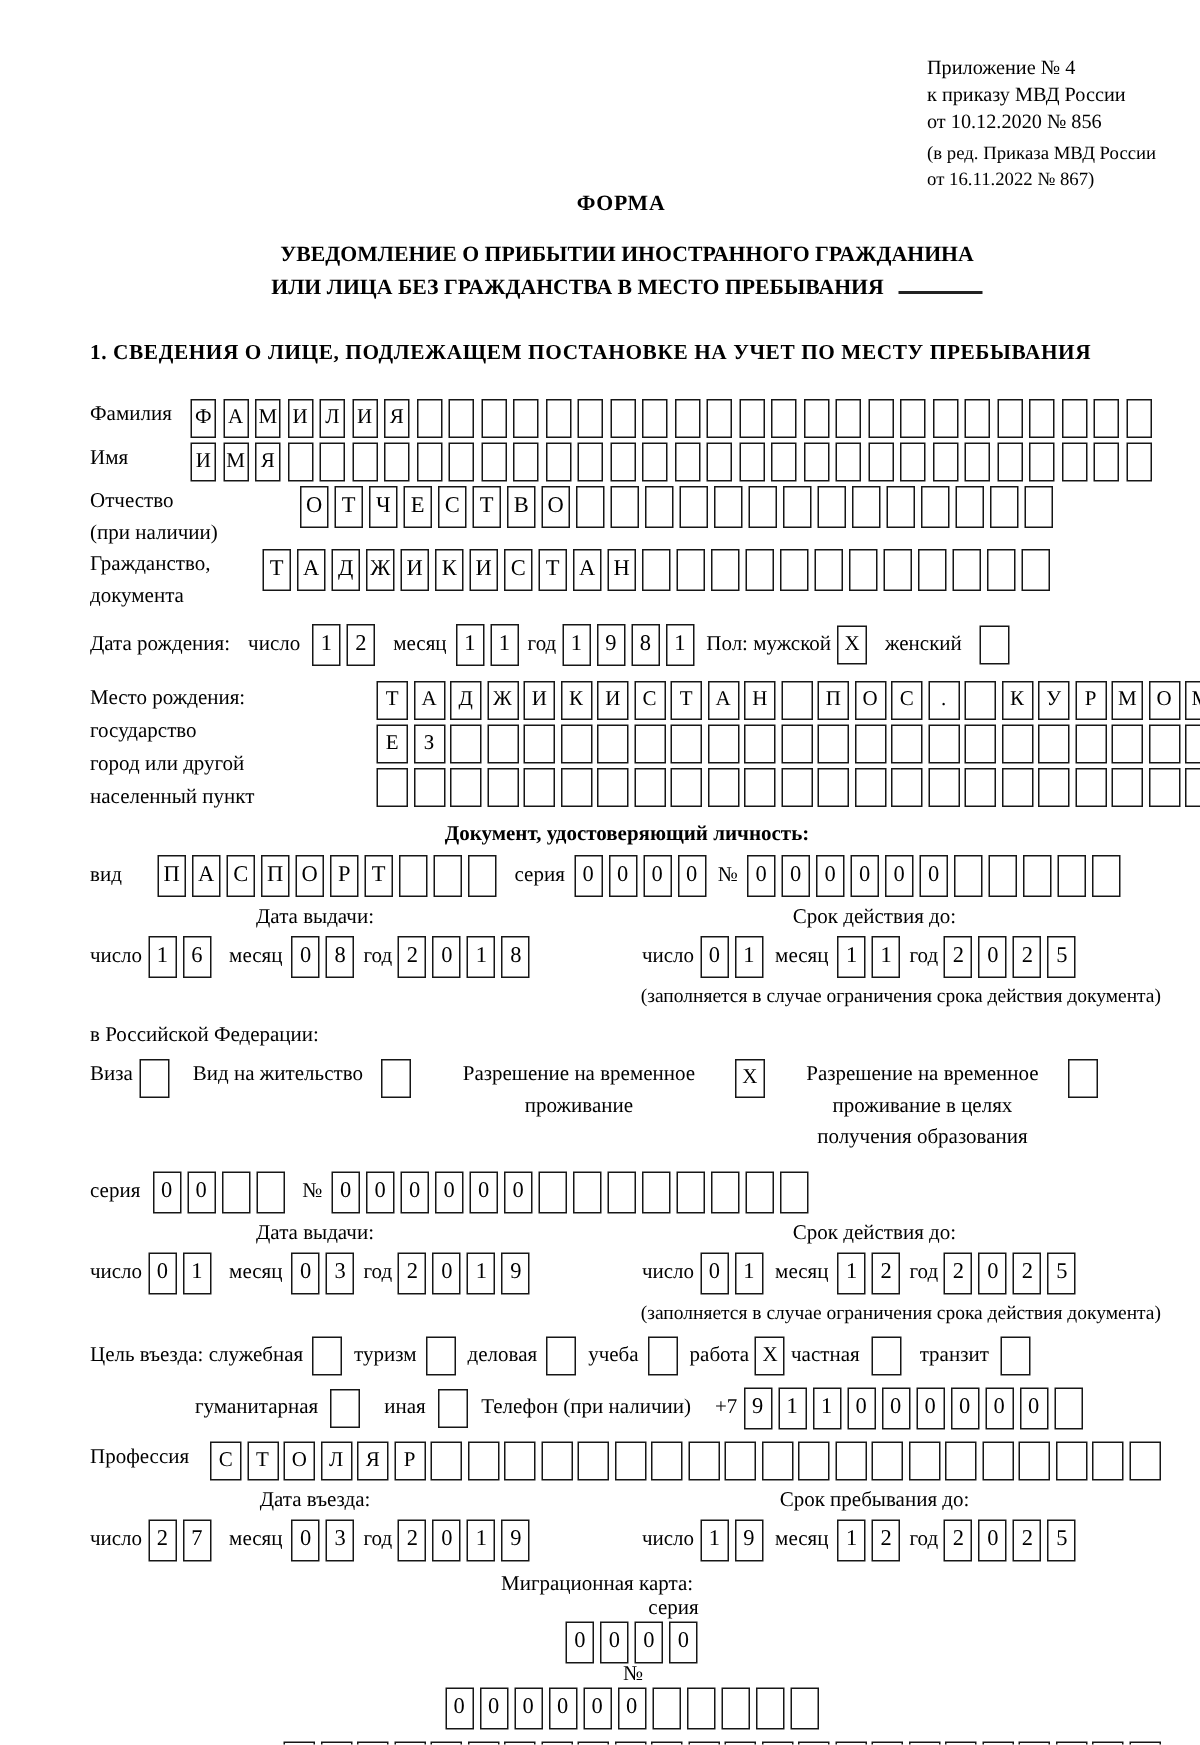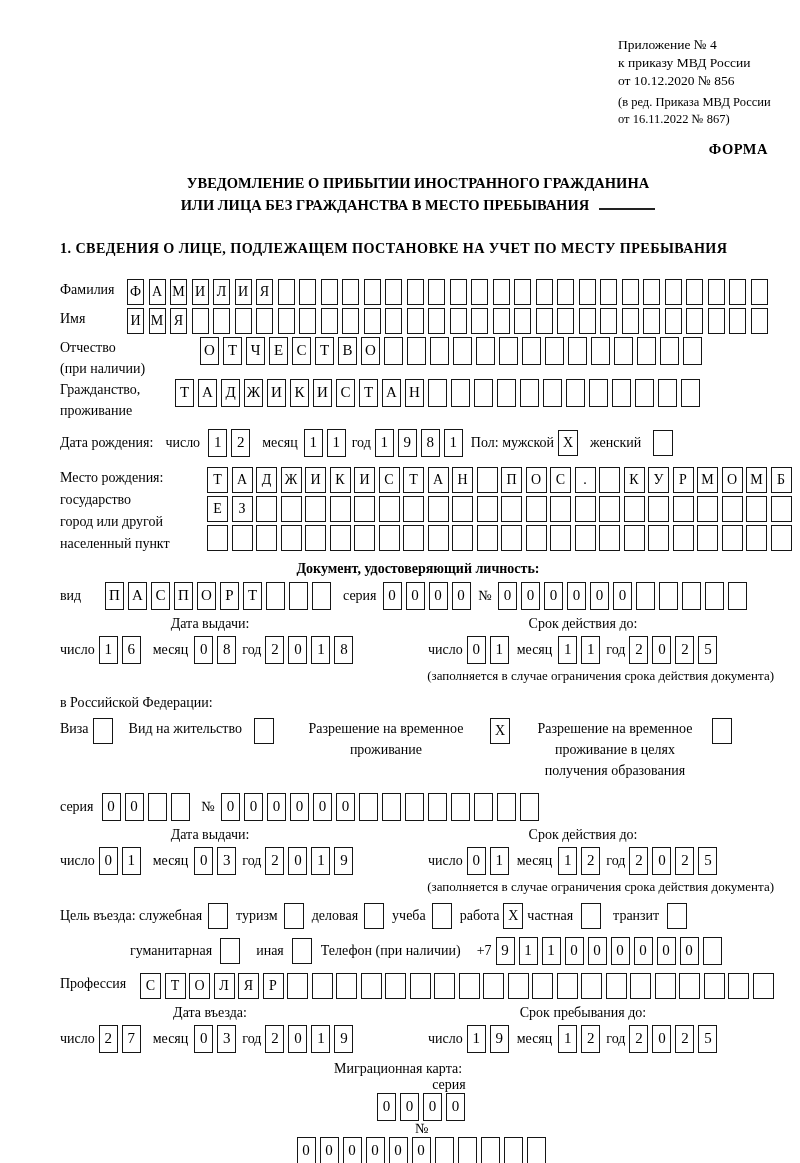--- a/index.html
+++ b/index.html
@@ -3,42 +3,42 @@
 <meta charset="utf-8">
 <style>
   html,body{margin:0;padding:0;background:#ffffff;}
   body{width:800px;height:1163px;overflow:hidden;color:#000;
        font-family:"Liberation Serif", "DejaVu Serif", serif;font-size:14px;}
   .page{box-sizing:border-box;width:800px;height:1163px;padding:36px 24px 0 60px;position:relative;border-radius:22px;}
 
   
   .annex{margin-left:558px;line-height:18px;font-size:13.5px;}
   .annex .note{font-size:12.5px;line-height:17px;margin-top:4px;}
-  .form-label{text-align:right;padding-right:8px;font-weight:bold;margin-top:13px;font-size:14.5px;letter-spacing:.5px;}
+  .form-label{text-align:center;padding-right:8px;font-weight:bold;font-size:14.5px;letter-spacing:.5px;}
   .title{ text-align:center;font-weight:bold;font-size:14.5px;line-height:22px;margin-top:14px;}
   .title-underline{display:inline-block;width:56px;border-bottom:2px solid #222;margin-left:10px;}
   .section-title{font-weight:bold;font-size:14.2px;margin-top:24px;margin-bottom:22px;letter-spacing:.4px;}
 
   
   .row{display:flex;align-items:flex-start;margin-bottom:3px;}
   .lbl{flex:none;line-height:21px;}
   .lbl2{display:block;}
   .boxes{display:inline-flex;flex:none;}
   .box{box-sizing:border-box;border:1.6px solid #161616;background:#fff;text-align:center;flex:none;}
   .sm{gap:4.5px}.sm .box{width:17px;height:26px;font-size:14px;line-height:23px;}
   .md{gap:4px}.md .box{width:19px;height:28px;font-size:15px;line-height:25px;}
   .lg{gap:3.5px}.lg .box{width:21px;height:26px;font-size:14px;line-height:23px;}
   .cb{gap:0}.cb .box{width:20px;height:26px;font-size:14px;line-height:23px;}
 
   .inline{display:flex;align-items:center;flex-wrap:nowrap;}
   .inline > *{flex:none;}
   .gap4{margin-left:4px}.gap6{margin-left:6px}.gap8{margin-left:8px}
   .gap12{margin-left:12px}.gap16{margin-left:16px}.gap24{margin-left:9px}
 
-  .two-col{display:flex;align-items:flex-end;}
+  .two-col{display:flex;align-items:flex-end;gap:44px;}
   .left-labels{flex:none;line-height:22px;}
   .box-stack > .boxes{margin-bottom:3px;}
 
   .center-bold{text-align:center;font-weight:bold;margin:6px 0 5px 0;}
   .dates-pair{display:flex;align-items:flex-start;margin-top:4px;}
   .dategroup{flex:none;}
   .dg-title{text-align:center;line-height:20px;margin-bottom:2px;}
   .dg-row{display:flex;align-items:center;}
   .note-right{text-align:right;font-size:13px;line-height:17px;margin-top:3px;padding-right:2px;}
   .intro{line-height:22px;margin-top:8px;}
@@ -169,21 +169,21 @@
         <span class="box"></span>
         <span class="box"></span>
         <span class="box"></span>
         <span class="box"></span>
       </span>
   </div>
 
   <div class="row" style="margin-bottom:6px;">
     <span class="lbl" style="width:115px">
       <span class="lbl2">Гражданство,</span>
-      <span class="lbl2">проживание</span>
+      <span class="lbl2">документа</span>
     </span>
     <span class="boxes md">
         <span class="box">Т</span>
         <span class="box">А</span>
         <span class="box">Д</span>
         <span class="box">Ж</span>
         <span class="box">И</span>
         <span class="box">К</span>
         <span class="box">И</span>
         <span class="box">С</span>

